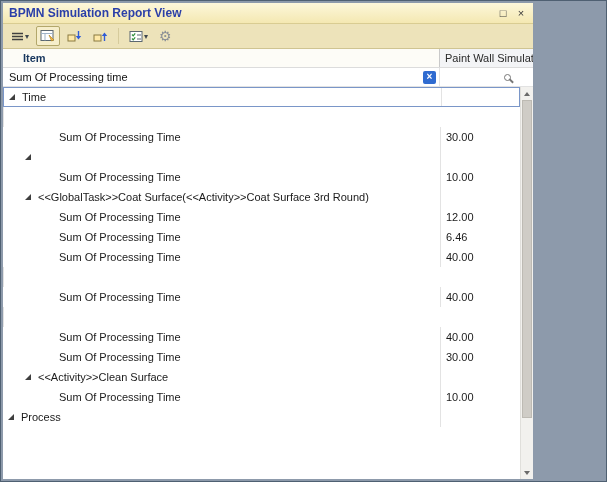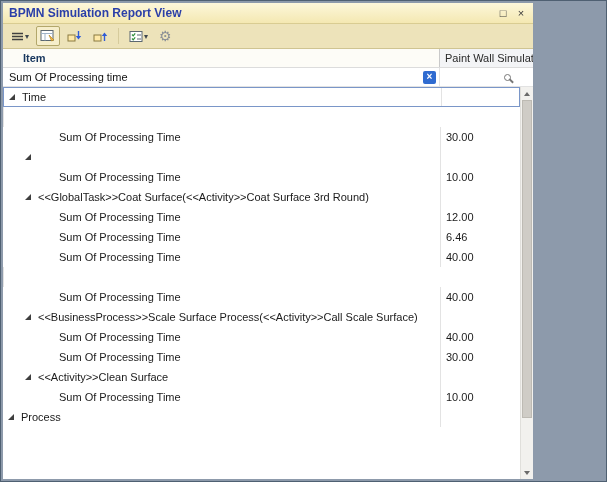--- a/index.html
+++ b/index.html
@@ -244,24 +244,20 @@
             </div>
             <div class="row">
               <div class="c1 ind2">
                 <span class="lbl">Sum Of Processing Time</span>
               </div>
               <div class="c2">
                 <span class="lbl">40.00</span>
               </div>
             </div>
             <div class="row">
-              <div class="c1 ind1">
-                <span class="tri"></span>
-                <span class="lbl">&lt;&lt;BusinessProcess&gt;&gt;Scale Surface Process(&lt;&lt;Activity&gt;&gt;Call Scale Surface)</span>
-              </div>
               <div class="c2"></div>
             </div>
             <div class="row">
               <div class="c1 ind2">
                 <span class="lbl">Sum Of Processing Time</span>
               </div>
               <div class="c2">
                 <span class="lbl">40.00</span>
               </div>
             </div>

